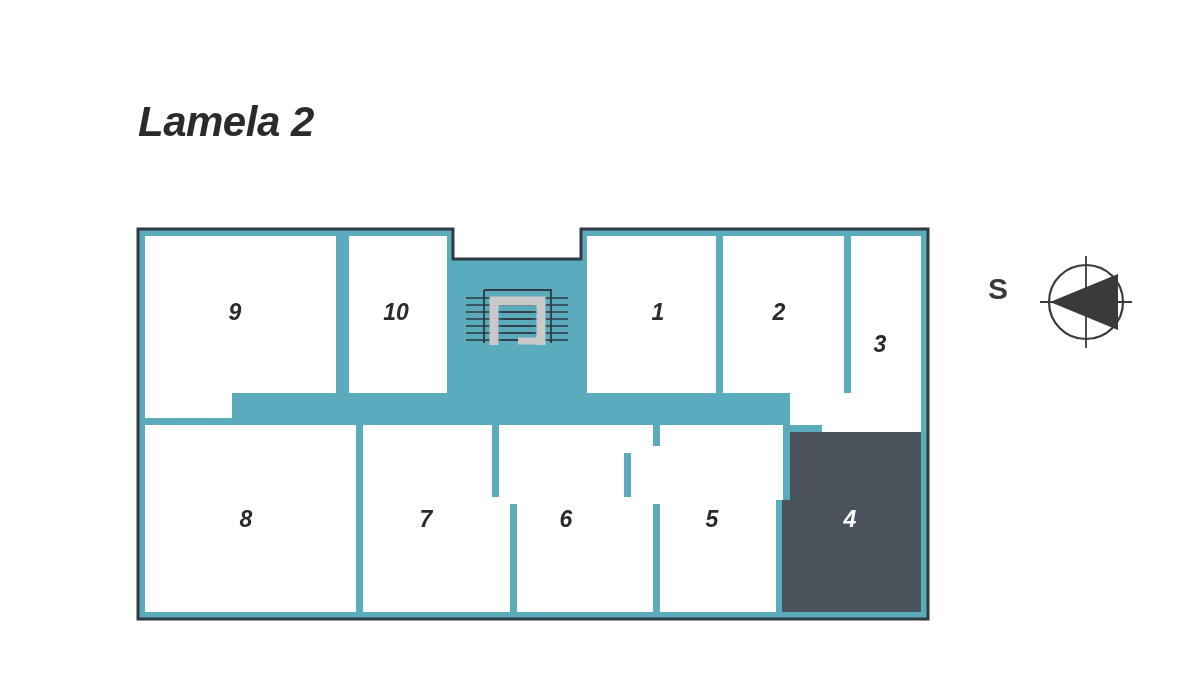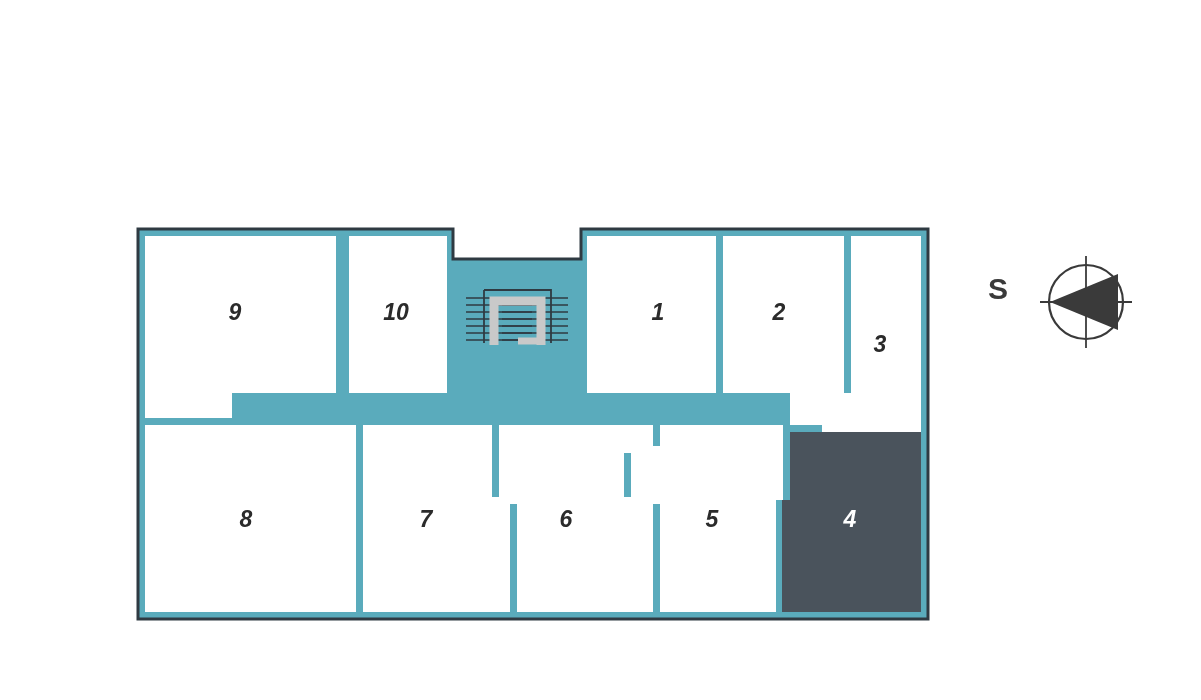--- a/index.html
+++ b/index.html
@@ -61,20 +61,21 @@
     font-weight: bold;
     color: #3a3a3a;
     font-family: "Liberation Sans", sans-serif;
   }
 </style>
 </head>
 <body>
 
 <div id="stage">
 
+  <div id="title">Lamela 2</div>
 
   <svg id="plan-svg" width="1201" height="700" viewBox="0 0 1201 700">
 
     <g>
       <path d="
         M 138 229
         L 453 229
         L 453 259
         L 581 259
         L 581 229

